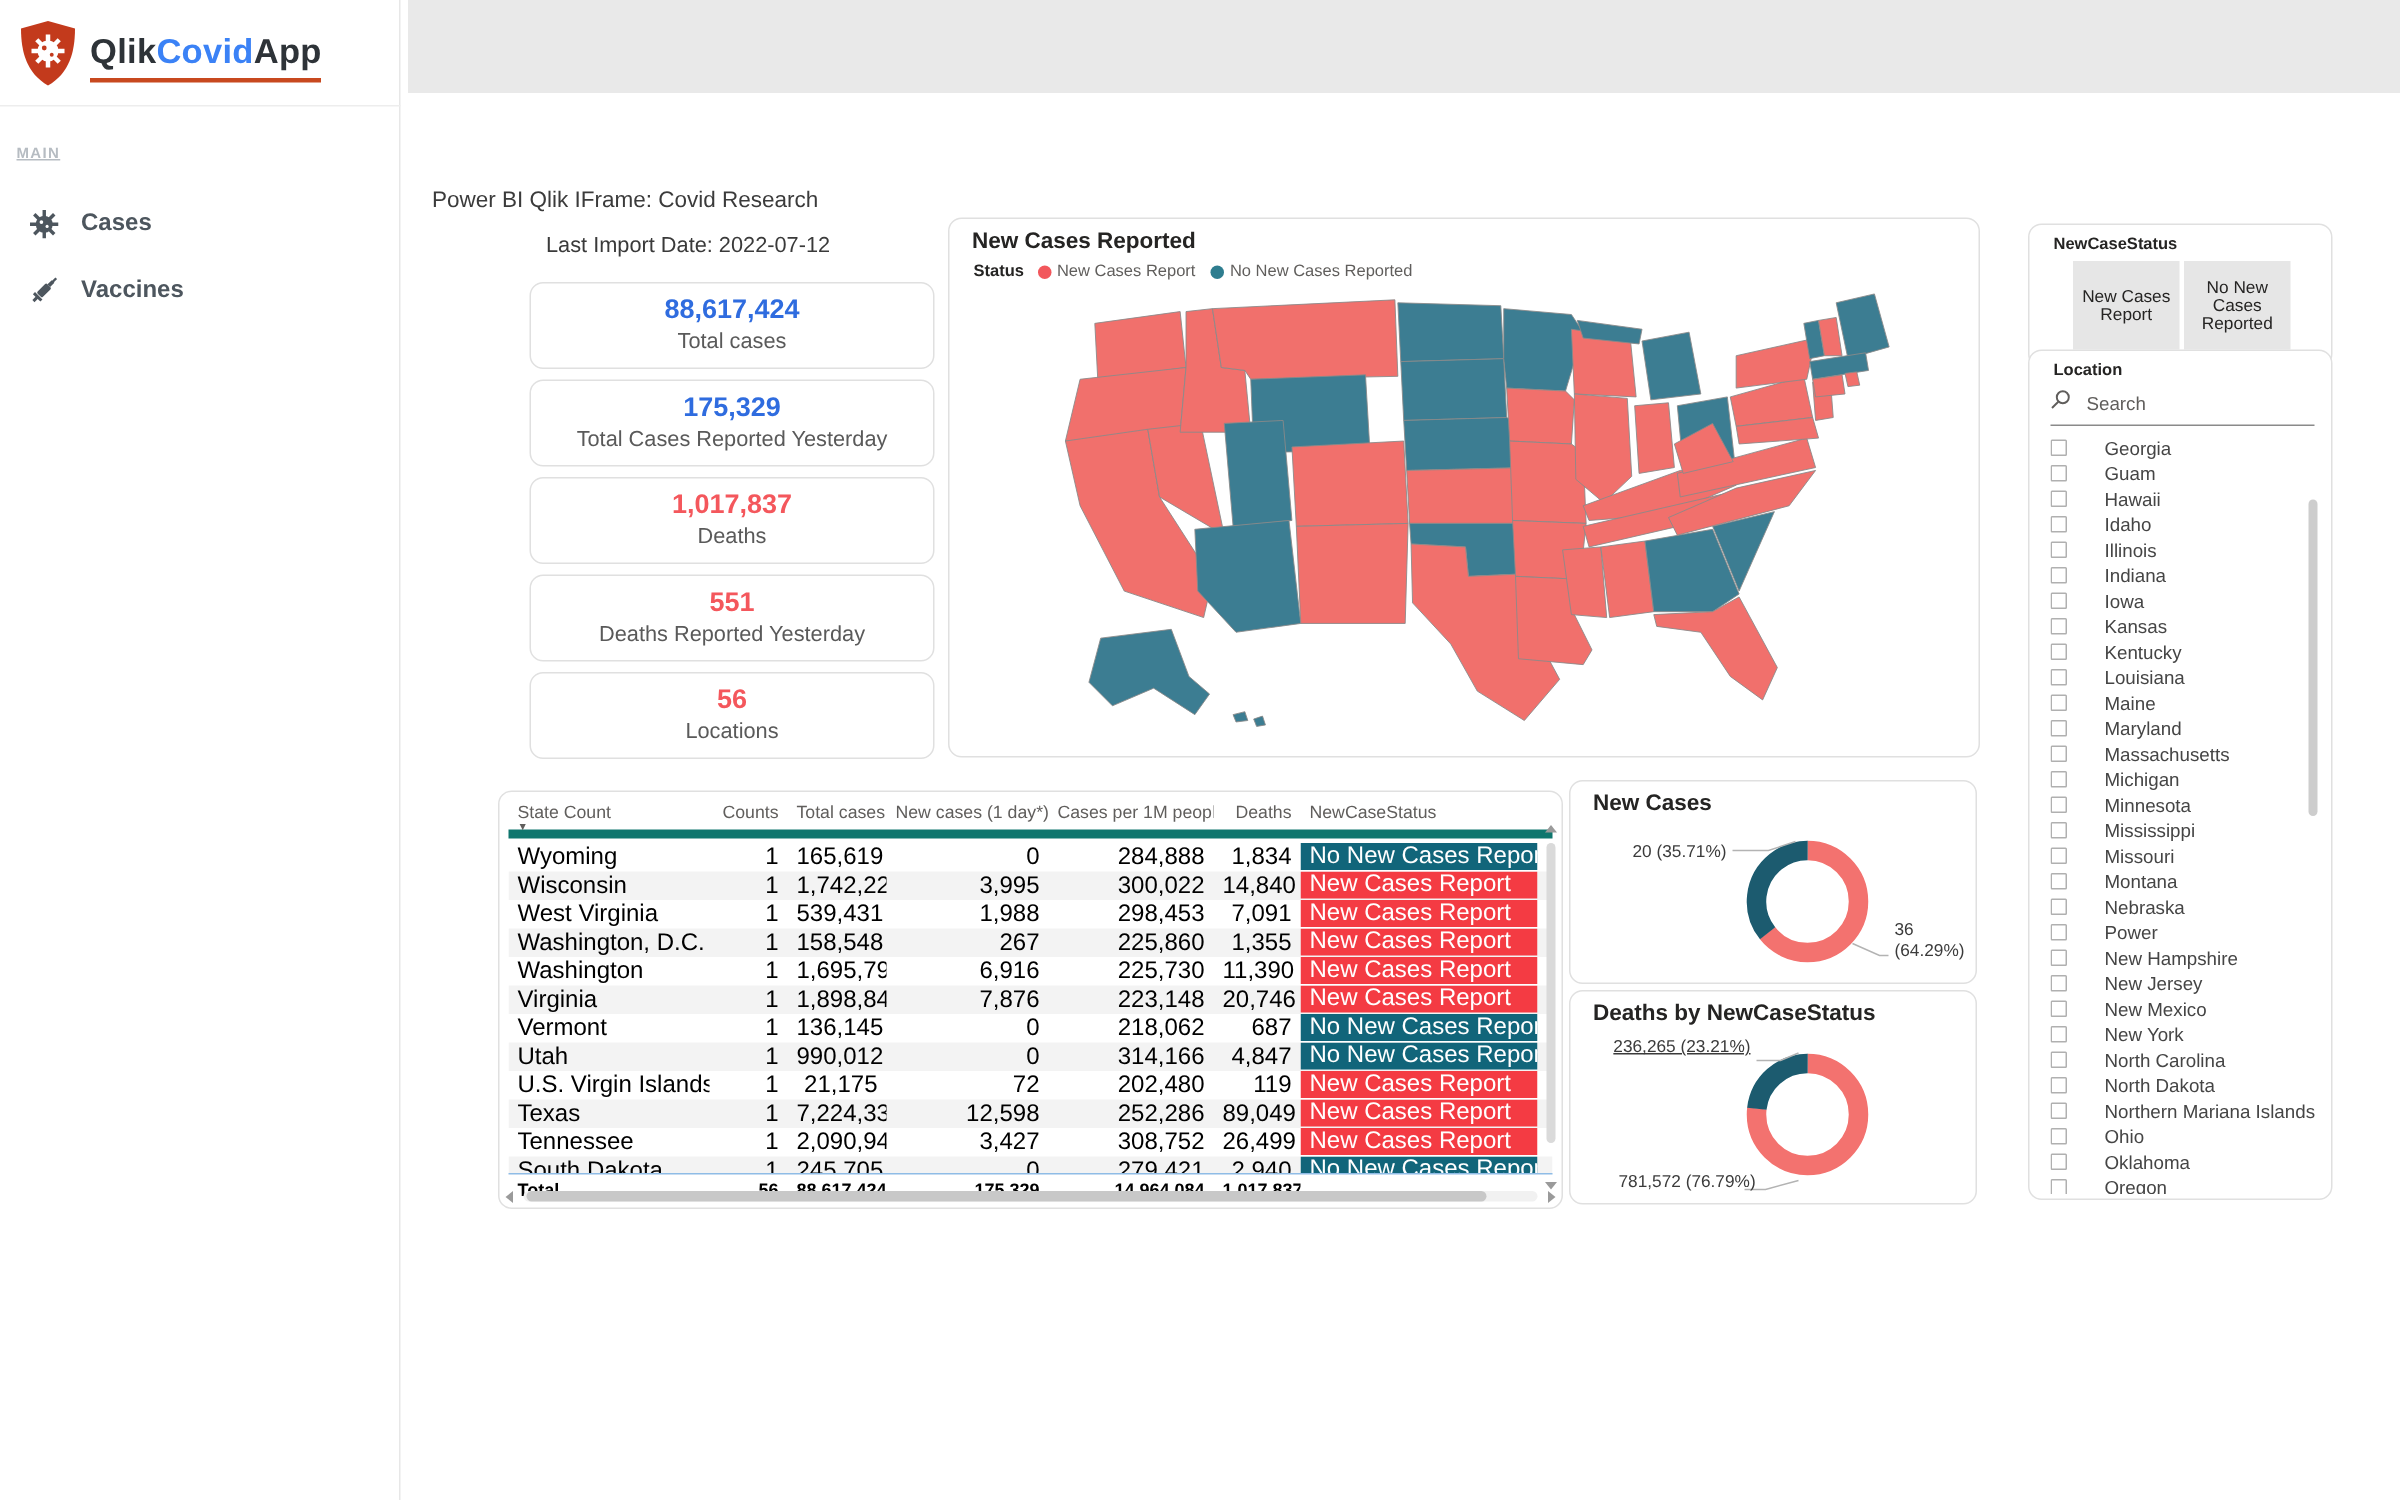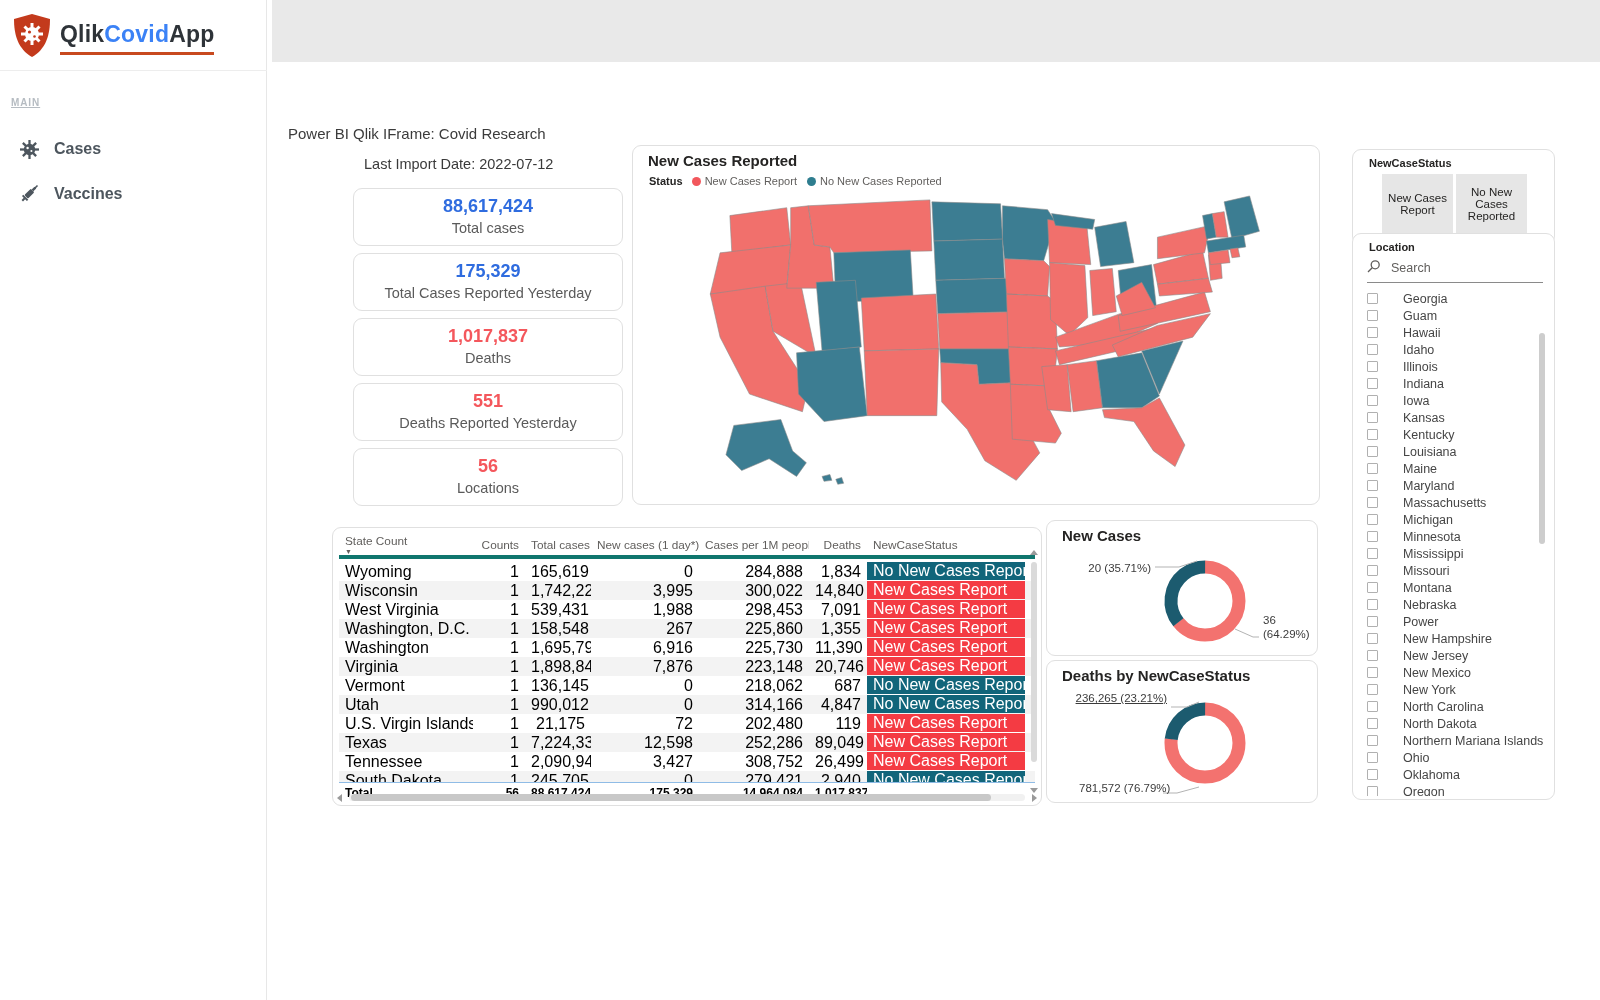--- a/index.html
+++ b/index.html
@@ -36,21 +36,21 @@
   
   .legend-row{position:absolute;left:16px;top:29px;display:flex;align-items:center;gap:7px;font-size:11px;color:#605E5C;}
   .legend-title{font-weight:bold;color:#252423;margin-right:2px;}
   .legend-item{display:flex;align-items:center;gap:4px;}
   .legend-dot{width:9px;height:9px;border-radius:50%;}
   .map-svg{position:absolute;left:8px;top:48px;}
 
   
   .tbl{position:absolute;left:6px;top:5px;width:696px;font-size:11.8px;color:#252423;}
   .tbl-row{display:flex;height:19px;line-height:19px;}
-  .tbl-head{height:26px;border-bottom:4px solid #0f766e;color:#605E5C;align-items:center;}
+  .tbl-head{height:26px;border-bottom:6px solid #0f766e;color:#605E5C;align-items:flex-start;}
   .tbl-head .c{line-height:13px;padding-top:2px;}
   .sort-arrow{display:block;font-size:7px;color:#605E5C;line-height:7px;}
   .c{padding:0 6px;white-space:nowrap;overflow:hidden;}
   .c0{width:134px;} .c1{width:52px;text-align:right;} .c2{width:66px;text-align:right;}
   .c3{width:108px;text-align:right;} .c4{width:110px;text-align:right;}
   .c5{width:58px;text-align:right;} .c6{width:158px;}
   .badge{color:#fff;padding-left:6px;margin:0 0 1px 0;height:18px;line-height:18px;}
   .rows-clip{position:absolute;left:6px;top:34px;width:696px;height:220px;overflow:hidden;}
   .tbl-row:nth-child(even){background:#F3F3F3;}
   .total-row{position:absolute;left:6px;top:254px;width:696px;display:flex;height:20px;line-height:20px;

